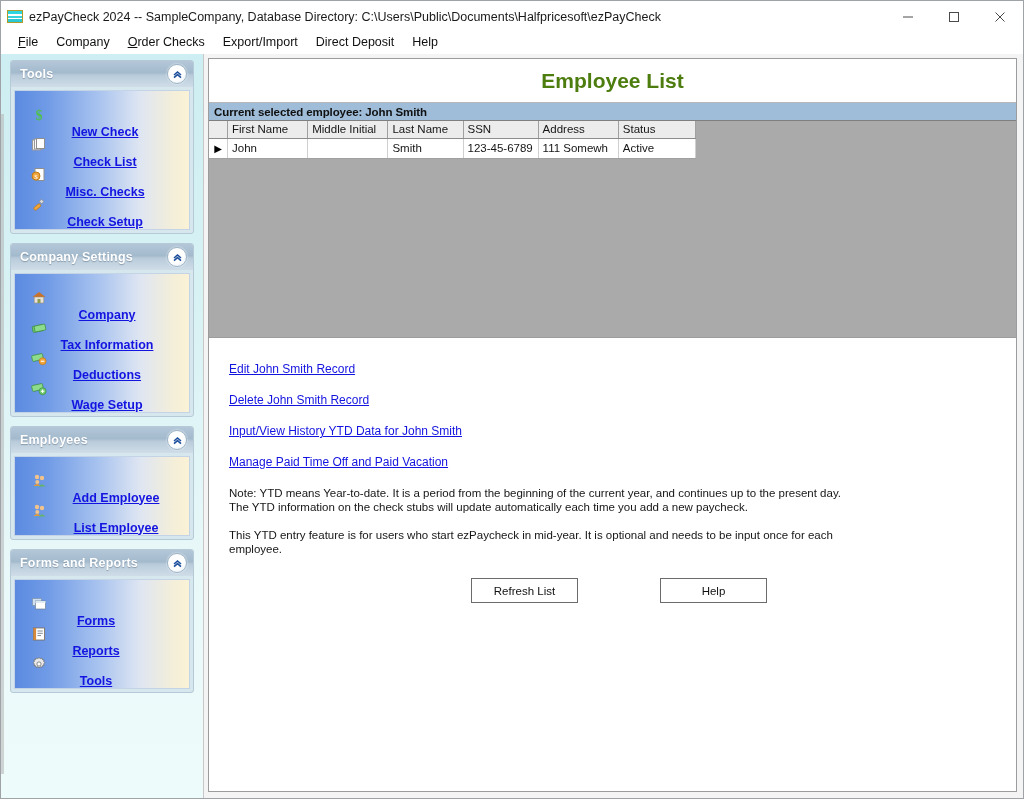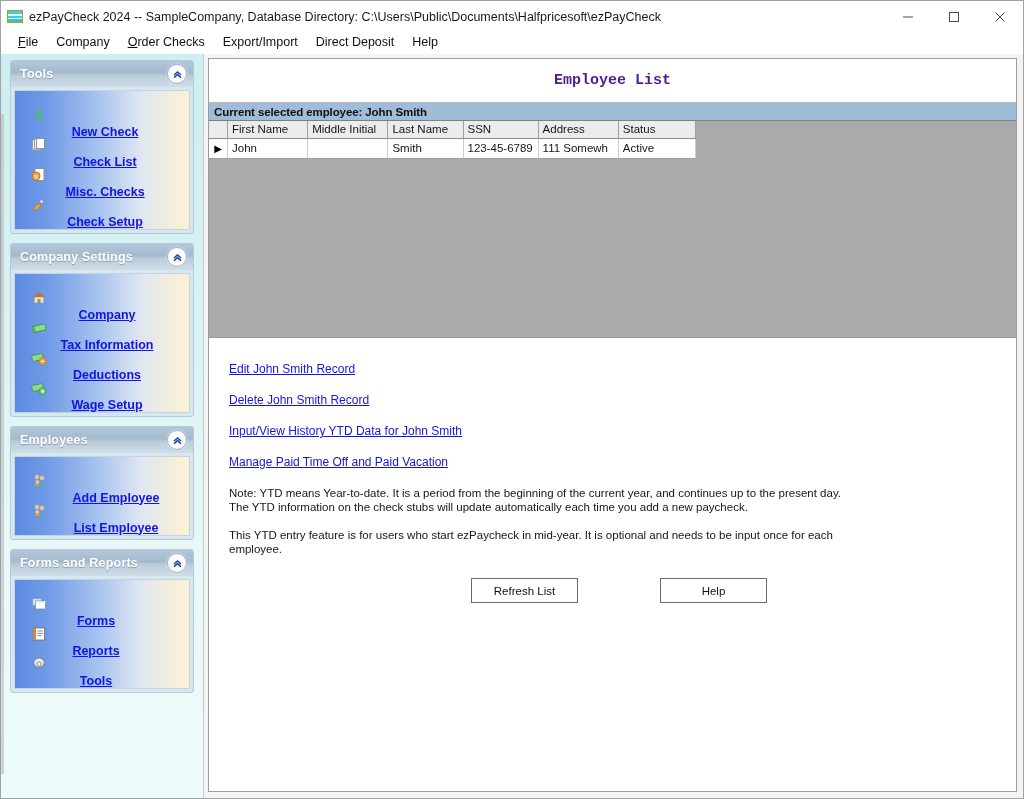--- a/index.html
+++ b/index.html
@@ -206,24 +206,24 @@
   #page-title-bar {
     height: 43px;
     min-height: 43px;
     display: flex;
     align-items: center;
     justify-content: center;
     border-bottom: 1px solid #b9b9b9;
     background: #ffffff;
   }
   #page-title {
-    font-family: Liberation Mono, monospace;
-    font-size: 15px;
+    font-family: Liberation Sans, sans-serif;
+    font-size: 21px;
     font-weight: bold;
-    color: #4c1d95;
+    color: #4d7c0f;
   }
 
   
   #grid-region {
     height: 234px;
     min-height: 234px;
     background: #aaaaaa;
     border-bottom: 1px solid #9c9c9c;
     display: flex;
     flex-direction: column;

